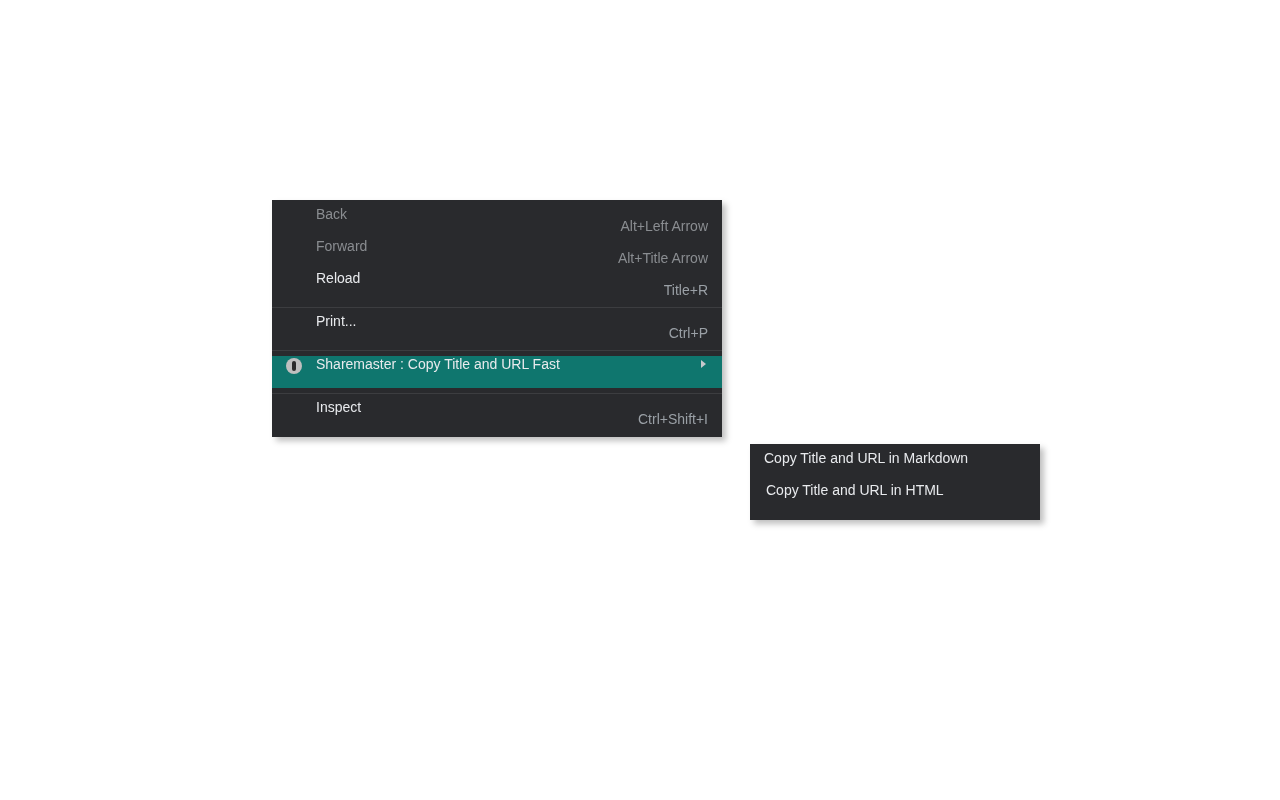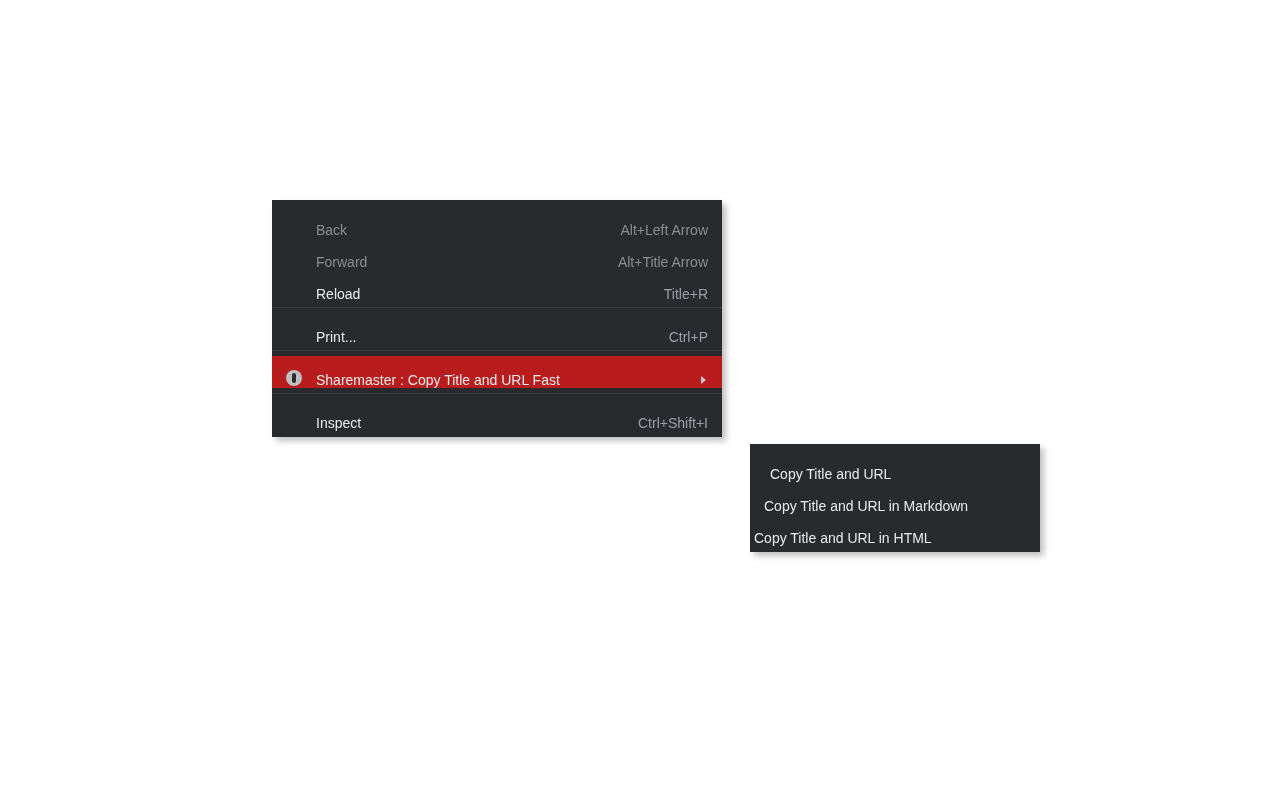--- a/index.html
+++ b/index.html
@@ -27,40 +27,40 @@
   }
 
   .menu.sub {
     left: 750px;
     top: 444px;
     width: 290px;
   }
 
   .item {
     display: flex;
-    align-items: flex-end;
+    align-items: flex-start;
     height: 32px;
     padding: 0 14px 0 44px;
     color: #e8eaed;
     cursor: default;
     position: relative;
   }
 
   .item.disabled .label,
   .item.disabled .shortcut {
     color: #8a8d91;
   }
 
   .item .shortcut {
     margin-left: auto;
     color: #9aa0a6;
   }
 
   .item.highlight {
-    background: #b91c1c;
+    background: #0f766e;
   }
 
   .item .icon-slot {
     position: absolute;
     left: 12px;
     width: 20px;
     height: 20px;
     display: flex;
     align-items: center;
     justify-content: center;
@@ -138,22 +138,19 @@
 
   <div class="sep"></div>
 
   <div class="item">
     <span class="label">Inspect</span>
     <span class="shortcut">Ctrl+Shift+I</span>
   </div>
 </div>
 
 <div class="menu sub">
-  <div class="item" style="padding-left:20px">
-    <span class="label">Copy Title and URL</span>
-  </div>
   <div class="item" style="padding-left:14px">
     <span class="label">Copy Title and URL in Markdown</span>
   </div>
-  <div class="item" style="padding-left:4px">
+  <div class="item" style="padding-left:16px">
     <span class="label">Copy Title and URL in HTML</span>
   </div>
 </div>
 
 </body></html>

